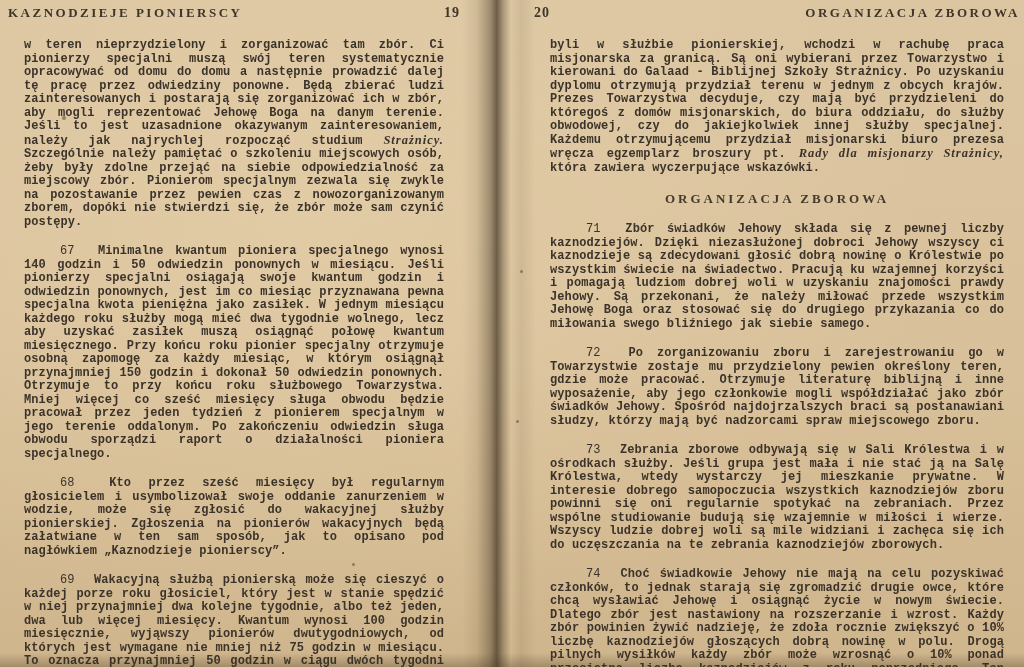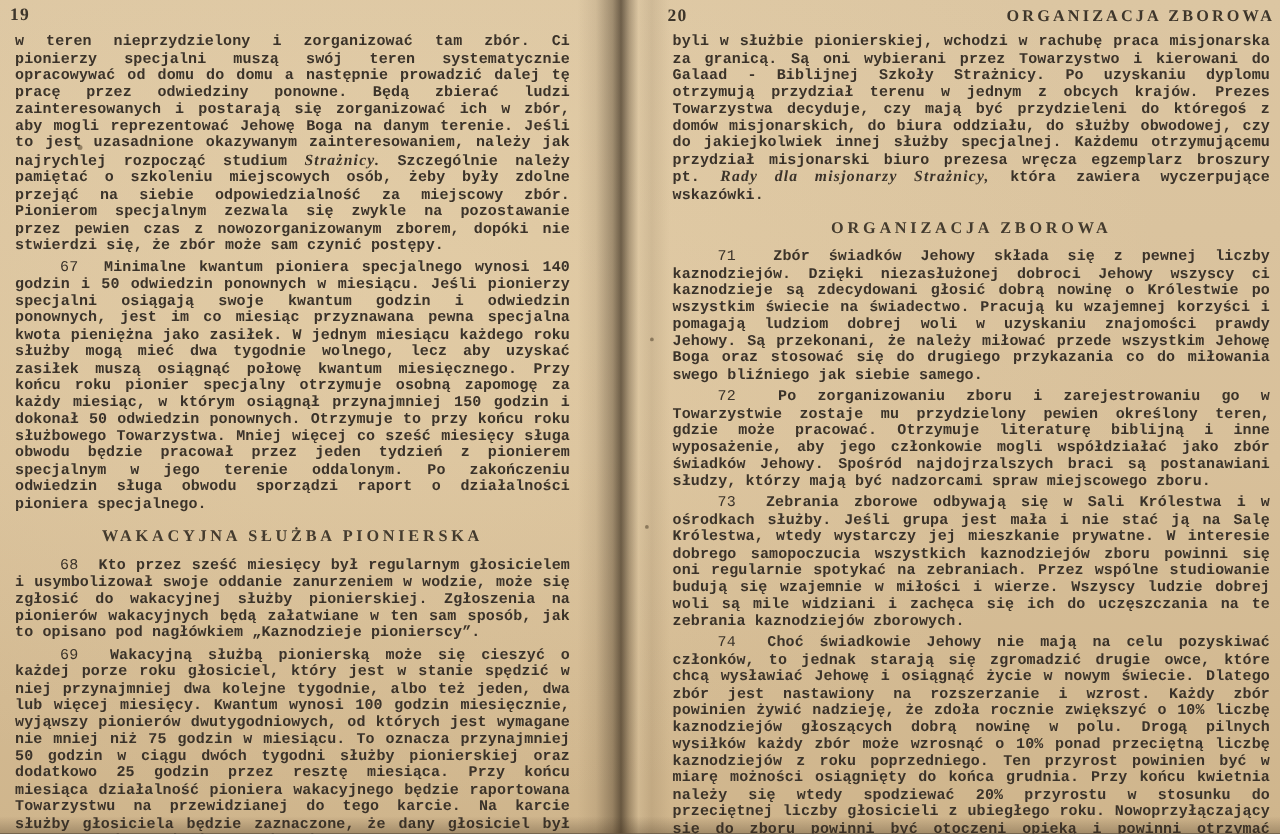--- a/index.html
+++ b/index.html
@@ -26,21 +26,21 @@
     font-family: "Liberation Serif", "DejaVu Serif", serif;
     font-size: 13px;
     letter-spacing: 2.5px;
     color: #3e362b;
     font-weight: bold;
   }
   .page-number { letter-spacing: 1px; font-size: 14px; }
 
   .page-body { margin-top: 3px; }
   .para {
-    margin: 4px;
+    margin: 16px;
     text-align: justify;
     text-indent: 36px;
     font-size: 12px;
     line-height: 13.5px;
     font-weight: bold;
     color: #3b332a;
     letter-spacing: 0.1px;
   }
   .para.noindent { text-indent: 0; }
   .pnum { font-weight: normal; }
@@ -89,26 +89,26 @@
     pointer-events: none;
   }
 </style>
 </head>
 <body>
 
 <div class="scan">
 
   <div class="page page-left">
     <div class="page-header">
+      <span class="running-title">KAZNODZIEJE PIONIERSCY</span>
       <span class="page-number">19</span>
     </div>
     <div class="page-body" id="left-body">
         <p class="para noindent"><span>w teren nieprzydzielony i zorganizować tam zbór. Ci pionierzy specjalni muszą swój teren systematycznie opracowywać od domu do domu a następnie prowadzić dalej tę pracę przez odwiedziny ponowne. Będą zbierać ludzi zainteresowanych i postarają się zorganizować ich w zbór, aby mogli reprezentować Jehowę Boga na danym terenie. Jeśli to jest uzasadnione okazywanym zainteresowaniem, należy jak najrychlej rozpocząć studium </span><span class="ital">Strażnicy.</span><span> Szczególnie należy pamiętać o szkoleniu miejscowych osób, żeby były zdolne przejąć na siebie odpowiedzialność za miejscowy zbór. Pionierom specjalnym zezwala się zwykle na pozostawanie przez pewien czas z nowozorganizowanym zborem, dopóki nie stwierdzi się, że zbór może sam czynić postępy.</span></p>
         <p class="para"><span class="pnum">67&nbsp;&nbsp;</span><span>Minimalne kwantum pioniera specjalnego wynosi 140 godzin i 50 odwiedzin ponownych w miesiącu. Jeśli pionierzy specjalni osiągają swoje kwantum godzin i odwiedzin ponownych, jest im co miesiąc przyznawana pewna specjalna kwota pieniężna jako zasiłek. W jednym miesiącu każdego roku służby mogą mieć dwa tygodnie wolnego, lecz aby uzyskać zasiłek muszą osiągnąć połowę kwantum miesięcznego. Przy końcu roku pionier specjalny otrzymuje osobną zapomogę za każdy miesiąc, w którym osiągnął przynajmniej 150 godzin i dokonał 50 odwiedzin ponownych. Otrzymuje to przy końcu roku służbowego Towarzystwa. Mniej więcej co sześć miesięcy sługa obwodu będzie pracował przez jeden tydzień z pionierem specjalnym w jego terenie oddalonym. Po zakończeniu odwiedzin sługa obwodu sporządzi raport o działalności pioniera specjalnego.</span></p>
-        <h2 class="sec-heading">WAKACYJNA SŁUŻBA PIONIERSKA</h2>
         <p class="para"><span class="pnum">68&nbsp;&nbsp;</span><span>Kto przez sześć miesięcy był regularnym głosicielem i usymbolizował swoje oddanie zanurzeniem w wodzie, może się zgłosić do wakacyjnej służby pionierskiej. Zgłoszenia na pionierów wakacyjnych będą załatwiane w ten sam sposób, jak to opisano pod nagłówkiem „Kaznodzieje pionierscy”.</span></p>
         <p class="para"><span class="pnum">69&nbsp;&nbsp;</span><span>Wakacyjną służbą pionierską może się cieszyć o każdej porze roku głosiciel, który jest w stanie spędzić w niej przynajmniej dwa kolejne tygodnie, albo też jeden, dwa lub więcej miesięcy. Kwantum wynosi 100 godzin miesięcznie, wyjąwszy pionierów dwutygodniowych, od których jest wymagane nie mniej niż 75 godzin w miesiącu. To oznacza przynajmniej 50 godzin w ciągu dwóch tygodni służby pionierskiej oraz dodatkowo 25 godzin przez resztę miesiąca. Przy końcu miesiąca działalność pioniera wakacyjnego będzie raportowana Towarzystwu na przewidzianej do tego karcie. Na karcie służby głosiciela będzie zaznaczone, że dany głosiciel był przez ten okres pionierem wakacyjnym.</span></p>
       </div>
   </div>
 
   <div class="page page-right">
     <div class="page-header">
       <span class="page-number">20</span>
       <span class="running-title">ORGANIZACJA ZBOROWA</span>
     </div>

